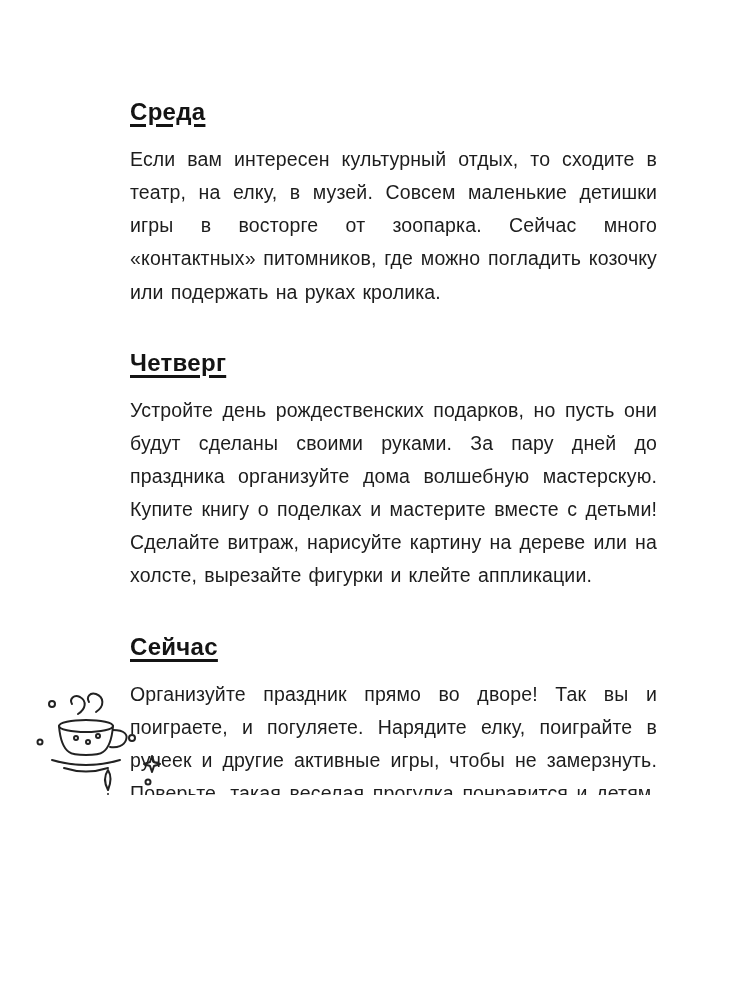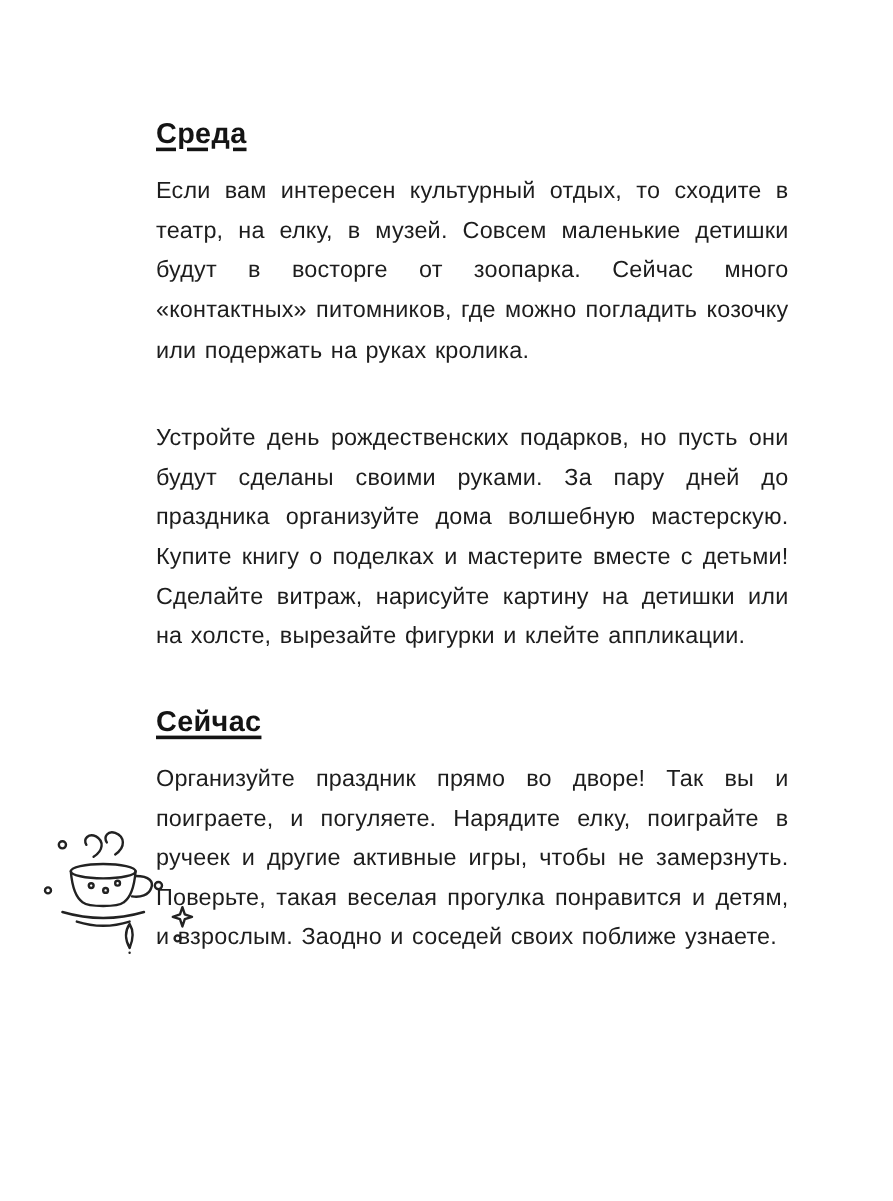--- a/index.html
+++ b/index.html
@@ -76,25 +76,26 @@
 </style>
 </head>
 <body>
 
 <div class="page">
 
   <div class="content">
 
     <section class="day-section">
       <h2 class="day-heading">Среда</h2>
-      <p class="day-body">Если вам интересен культурный отдых, то сходите в театр, на елку, в музей. Совсем маленькие детишки будут в восторге от зоопарка. Сейчас много «контактных» питомников, где можно погладить козочку или подержать на руках кролика.</p>
+      <p class="day-body">Если вам интересен культурный отдых, то сходите в театр, на елку, в музей. Совсем маленькие детишки игры в восторге от зоопарка. Сейчас много «контактных» питомников, где можно погладить козочку или подержать на руках кролика.</p>
     </section>
 
     <section class="day-section">
-      <p class="day-body">Устройте день рождественских подарков, но пусть они будут сделаны своими руками. За пару дней до праздника организуйте дома волшебную мастерскую. Купите книгу о поделках и мастерите вместе с детьми! Сделайте витраж, нарисуйте картину на детишки или на холсте, вырезайте фигурки и клейте аппликации.</p>
+      <h2 class="day-heading">Четверг</h2>
+      <p class="day-body">Устройте день рождественских подарков, но пусть они будут сделаны своими руками. За пару дней до праздника организуйте дома волшебную мастерскую. Купите книгу о поделках и мастерите вместе с детьми! Сделайте витраж, нарисуйте картину на дереве или на холсте, вырезайте фигурки и клейте аппликации.</p>
     </section>
 
     <section class="day-section">
       <h2 class="day-heading">Сейчас</h2>
       <p class="day-body">Организуйте праздник прямо во дворе! Так вы и поиграете, и погуляете. Нарядите елку, поиграйте в ручеек и другие активные игры, чтобы не замерзнуть. Поверьте, такая веселая прогулка понравится и детям, и взрослым. Заодно и соседей своих поближе узнаете.</p>
     </section>
 
   </div>
 
   <div class="doodles">

